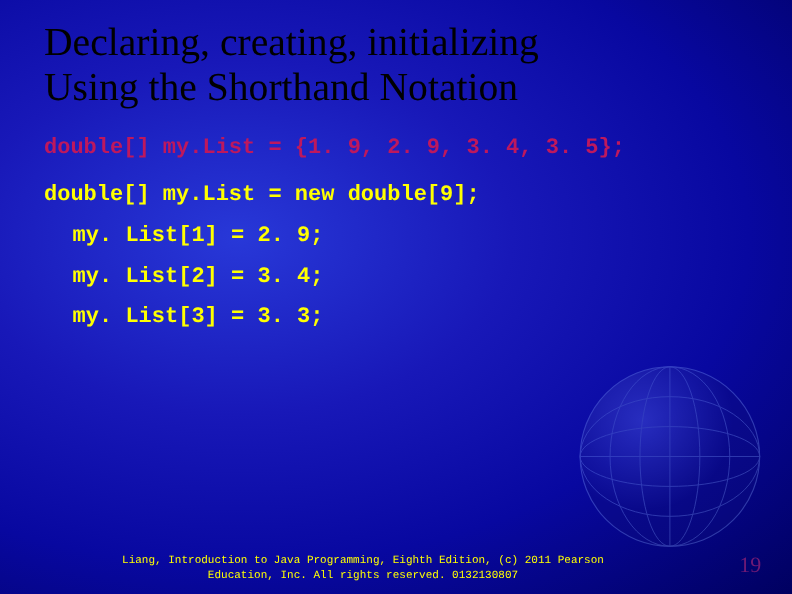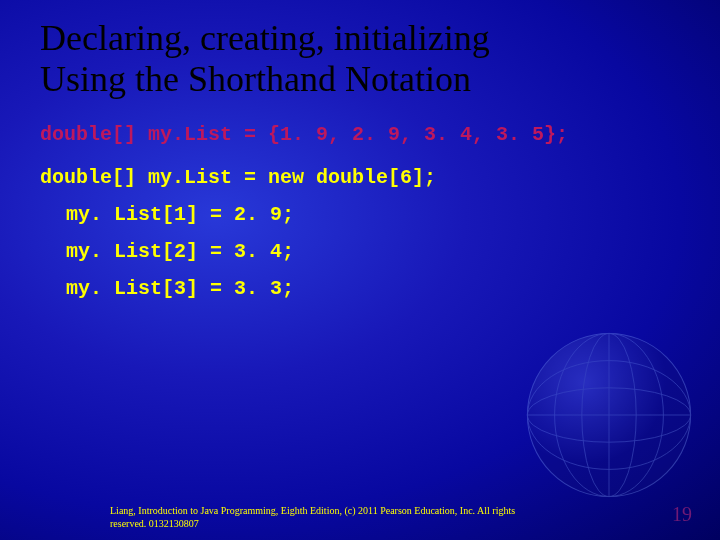--- a/index.html
+++ b/index.html
@@ -45,23 +45,23 @@
     font-weight: bold;
     white-space: pre;
     margin-bottom: 14px;
   }
   .code-block .indent { padding-left: 26px; }
   .footer {
     position: absolute;
     bottom: 10px;
     left: 0;
     width: 660px;
-    text-align: left;
+    text-align: center;
     color: #ffff00;
-    font-family: Liberation Serif, serif;
+    font-family: Liberation Mono, monospace;
     font-size: 10px;
     line-height: 1.25;
     padding: 0 110px;
   }
   .pagenum {
     position: absolute;
     right: 28px;
     bottom: 14px;
     color: #701a75;
     font-family: "Times New Roman", Times, serif;
@@ -100,21 +100,21 @@
 
   <h1 class="title">
     <span>Declaring, creating, initializing</span><br>
     <span>Using the Shorthand Notation</span>
   </h1>
 
   <div class="code-line">double[] my.List = {1. 9, 2. 9, 3. 4, 3. 5};</div>
 
 
   <div class="code-block">
-    <div class="cl">double[] my.List = new double[6];</div>
+    <div class="cl">double[] my.List = new double[9];</div>
     <div class="cl indent">my. List[1] = 2. 9;</div>
     <div class="cl indent">my. List[2] = 3. 4;</div>
     <div class="cl indent">my. List[3] = 3. 3;</div>
   </div>
 
   <div class="footer">Liang, Introduction to Java Programming, Eighth Edition, (c) 2011 Pearson Education, Inc. All rights reserved. 0132130807</div>
   <div class="pagenum">19</div>
 </div>
 
 </body></html>

